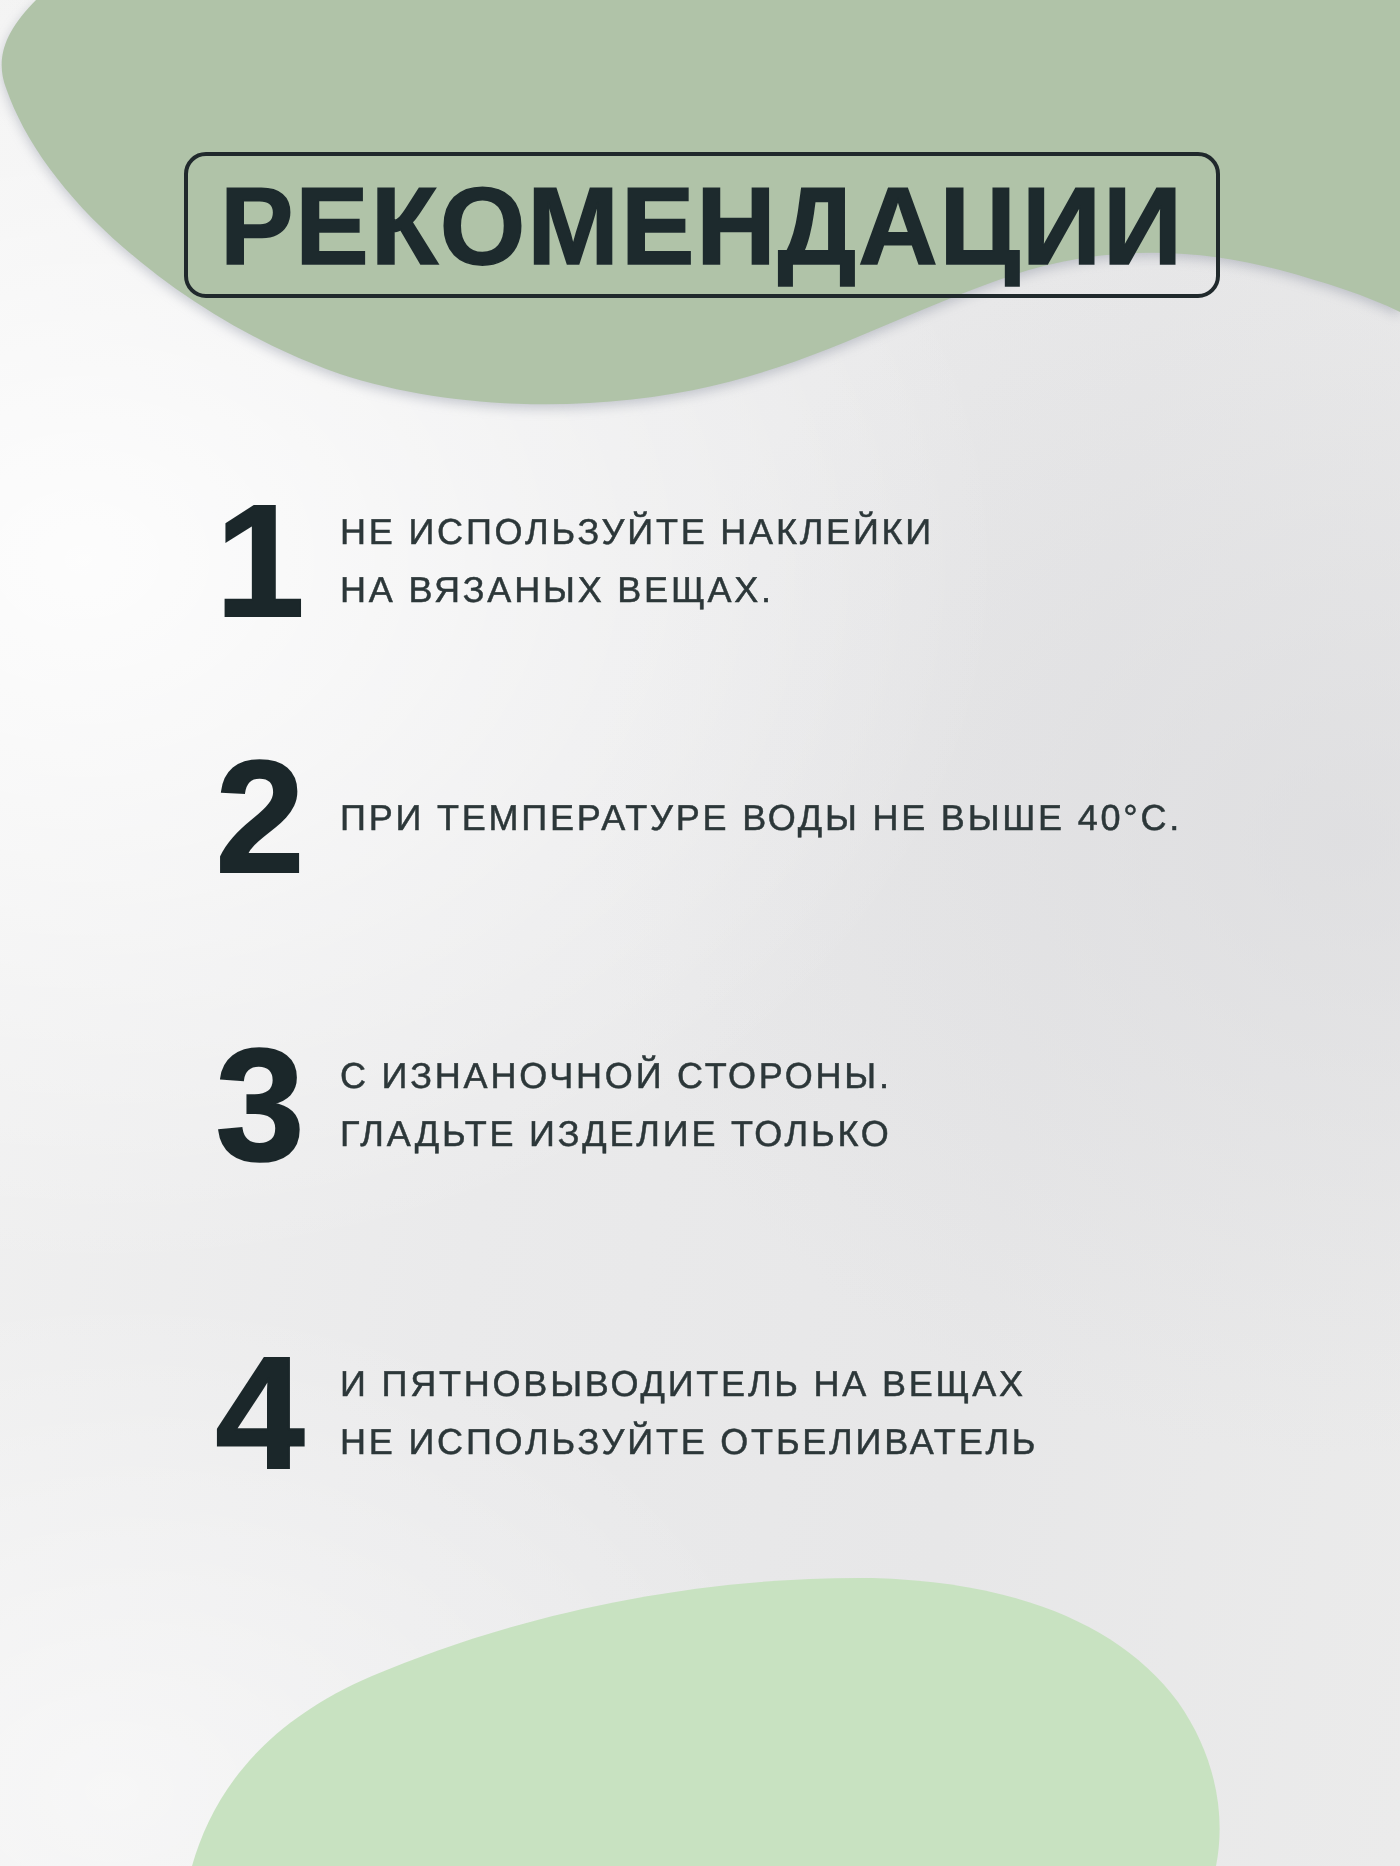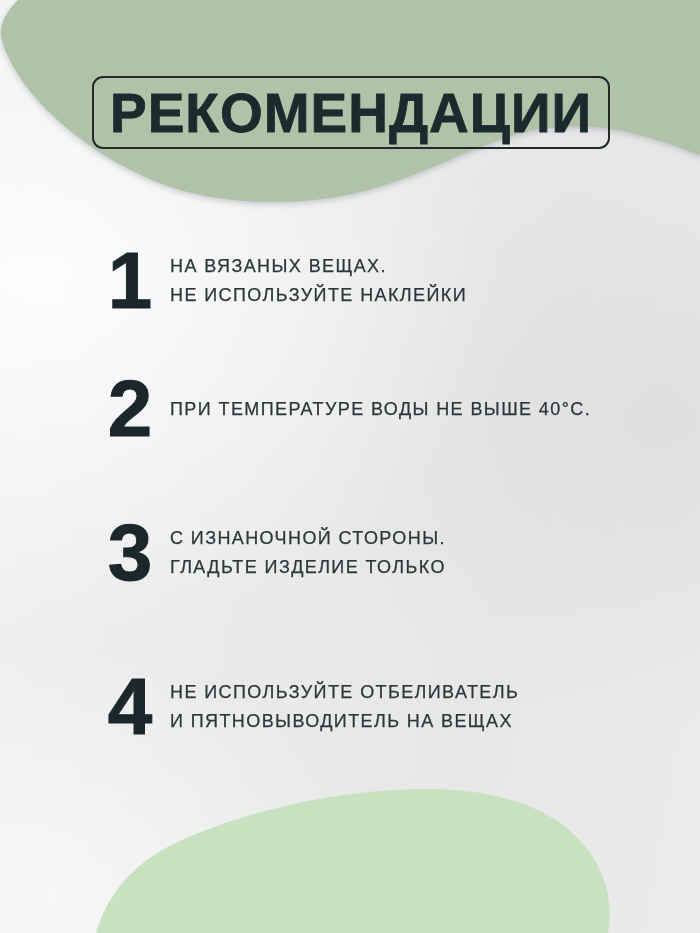--- a/index.html
+++ b/index.html
@@ -77,22 +77,22 @@
          Z"></path>
   </svg>
 
   <div class="title-box">
     <div class="title-text">РЕКОМЕНДАЦИИ</div>
   </div>
 
   <div class="item item-1">
     <div class="num">1</div>
     <div class="lines">
+      <div class="line">НЕ ИСПОЛЬЗУЙТЕ НАКЛЕЙКИ</div>
       <div class="line">НА ВЯЗАНЫХ ВЕЩАХ.</div>
-      <div class="line">НЕ ИСПОЛЬЗУЙТЕ НАКЛЕЙКИ</div>
     </div>
   </div>
 
   <div class="item item-2">
     <div class="num">2</div>
     <div class="lines">
       <div class="line">ПРИ ТЕМПЕРАТУРЕ ВОДЫ НЕ ВЫШЕ 40°С.</div>
     </div>
   </div>
 
@@ -100,18 +100,18 @@
     <div class="num">3</div>
     <div class="lines">
       <div class="line">С ИЗНАНОЧНОЙ СТОРОНЫ.</div>
       <div class="line">ГЛАДЬТЕ ИЗДЕЛИЕ ТОЛЬКО</div>
     </div>
   </div>
 
   <div class="item item-4">
     <div class="num">4</div>
     <div class="lines">
+      <div class="line">И ПЯТНОВЫВОДИТЕЛЬ НА ВЕЩАХ</div>
       <div class="line">НЕ ИСПОЛЬЗУЙТЕ ОТБЕЛИВАТЕЛЬ</div>
-      <div class="line">И ПЯТНОВЫВОДИТЕЛЬ НА ВЕЩАХ</div>
     </div>
   </div>
 
 </div>
 
 </body></html>

